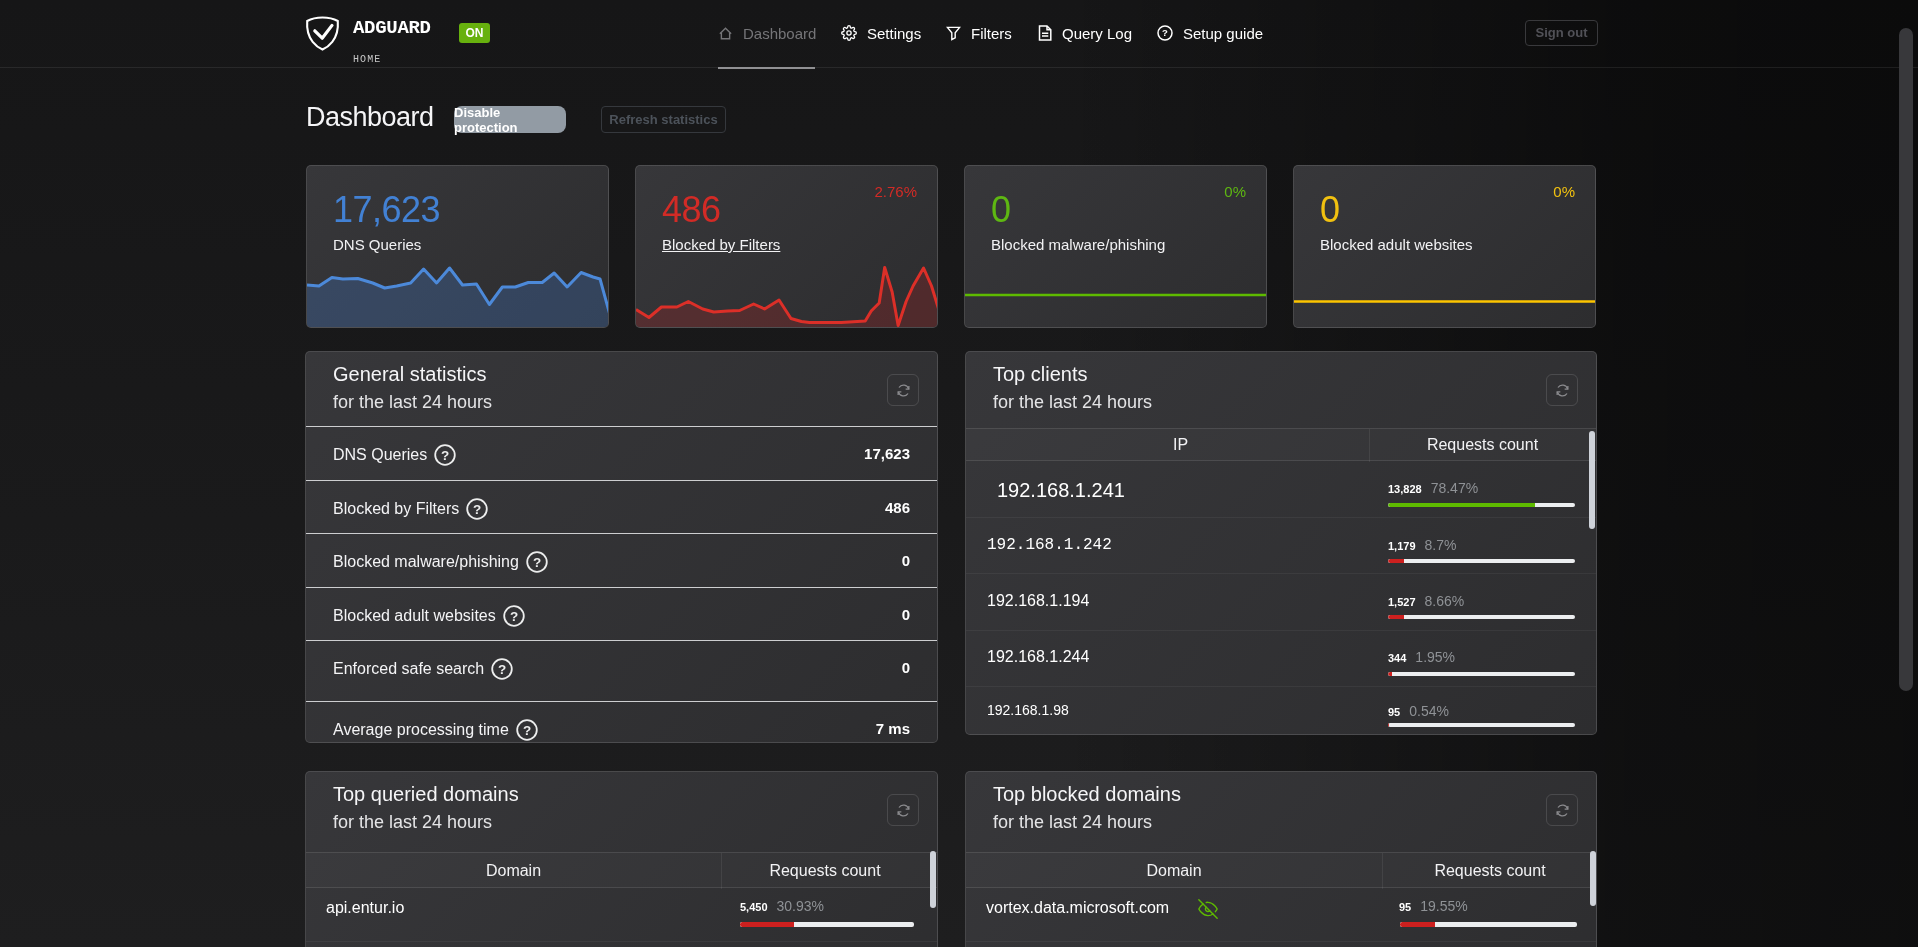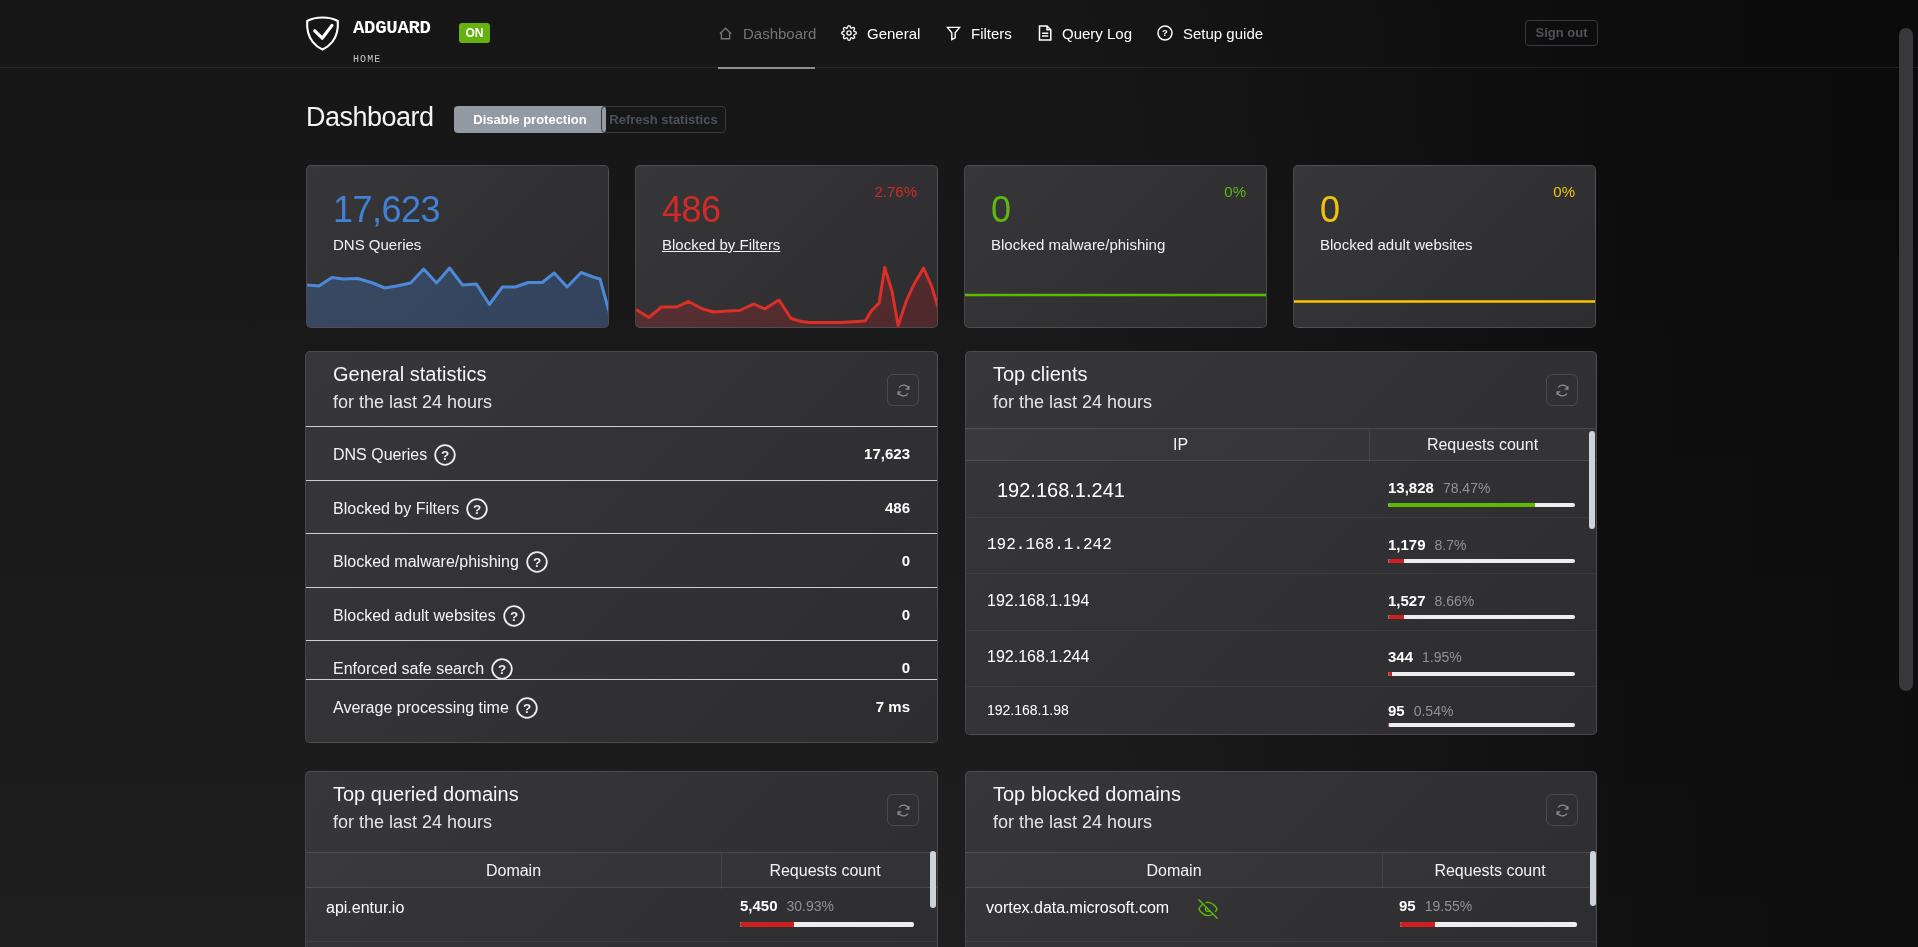--- a/index.html
+++ b/index.html
@@ -28,21 +28,21 @@
   .nav svg { display:block; }
   .nav.dim { color:#757578; }
   #navline { position:absolute; left:718px; top:66.8px; width:97px; height:2.6px; background:#909093; }
   #signout { position:absolute; left:1525px; top:20px; width:73px; height:26px; border:1px solid #39393c;
     border-radius:4px; color:#515157; font-size:13px; font-weight:bold; text-align:center; line-height:23px; }
 
   
   #pagetitle { position:absolute; left:306px; top:102px; font-size:27px; letter-spacing:-0.5px; color:#f5f5f7; }
   .btn { position:absolute; top:106px; height:27px; border-radius:4px; font-size:13px; font-weight:bold;
     display:flex; align-items:center; justify-content:center; }
-  #btn-disable { left:454px; width:152px; background:#929ba4; color:#fff; }
+  #btn-disable { left:454px; width:112px; background:#929ba4; color:#fff;border-radius:8px; }
   #btn-refresh { left:601px; width:125px; border:1px solid #35383d; color:#4c525a; }
 
   
   .card { position:absolute; top:165px; width:303px; height:163px; border:1px solid rgba(255,255,255,0.13);
     border-radius:5px; background:linear-gradient(135deg,#37373a 0%, #2d2d2f 100%); overflow:hidden; }
   .card .num { position:absolute; left:26px; top:26px; font-size:36px; letter-spacing:-0.5px; line-height:36px; }
   .card .lbl { position:absolute; left:26px; top:70px; font-size:15px; color:#f2f2f4; }
   .card .pct { position:absolute; right:20px; top:17px; font-size:15px; }
   .card svg.spark { position:absolute; left:0; bottom:0; }
   .c-blue { color:#4281d4; } .c-red { color:#d22b26; } .c-green { color:#5eb712; } .c-yellow { color:#f1c110; }
@@ -57,21 +57,21 @@
 
   
   .gsrow { position:absolute; left:0; width:631px; height:53.5px; border-top:1px solid #cdced0; }
   .gsrow .glbl { position:absolute; left:27px; top:17px; font-size:16px; color:#f4f4f6; display:flex; align-items:center; gap:7px; }
   .gsrow .gval { position:absolute; right:27px; top:18px; font-size:15px; font-weight:bold; color:#fff; }
 
   
   .thead { position:absolute; left:0; width:100%; height:33px; background:rgba(255,255,255,0.022);
     border-top:1px solid rgba(255,255,255,0.10); border-bottom:1px solid rgba(255,255,255,0.10); }
   .thead .h1, .thead .h2 { position:absolute; top:7px; font-size:16px; color:#f2f2f4; text-align:center; }
-  .tcell-num { font-size:15px; font-weight:bold; color:#fff; }
+  .tcell-num { font-size:11px; font-weight:bold; color:#fff; }
   .tcell-pct { font-size:14px; color:#8f9296; font-weight:normal; margin-left:9px; }
   .bar { position:absolute; height:4px; border-radius:2px; background:#eceef0; overflow:hidden; }
   .bar i { display:block; height:100%; border-radius:2px 0 0 2px; }
   .rowsep { position:absolute; left:0; width:100%; height:1px; background:rgba(255,255,255,0.05); }
   .vsep { position:absolute; top:0; width:1px; height:33px; background:rgba(255,255,255,0.07); }
   .scrollthumb { position:absolute; width:6px; border-radius:3px; background:#ced2d9; }
 
   #pagescroll { position:absolute; left:1899px; top:28px; width:14px; height:663px; border-radius:7px; background:#38383b; }
 </style>
 </head>
@@ -95,21 +95,21 @@
       <path d="M2 8.2 L8 2.4 L14 8.2"></path>
         <path d="M3.6 6.8 V13.6 H12.4 V6.8"></path>
     </svg>
     <span>Dashboard</span>
   </div>
   <div class="nav" style="left:841px">
     <svg width="16" height="16" viewBox="0 0 24 24" fill="none" stroke="#fff" stroke-width="2">
       <circle cx="12" cy="12" r="3.2"></circle>
       <path d="M19.4 15a1.65 1.65 0 0 0 .33 1.82l.06.06a2 2 0 1 1-2.83 2.83l-.06-.06a1.65 1.65 0 0 0-1.82-.33 1.65 1.65 0 0 0-1 1.51V21a2 2 0 1 1-4 0v-.09A1.65 1.65 0 0 0 9 19.4a1.65 1.65 0 0 0-1.82.33l-.06.06a2 2 0 1 1-2.83-2.83l.06-.06a1.65 1.65 0 0 0 .33-1.82 1.65 1.65 0 0 0-1.51-1H3a2 2 0 1 1 0-4h.09A1.65 1.65 0 0 0 4.6 9a1.65 1.65 0 0 0-.33-1.82l-.06-.06a2 2 0 1 1 2.83-2.83l.06.06a1.65 1.65 0 0 0 1.82.33H9a1.65 1.65 0 0 0 1-1.51V3a2 2 0 1 1 4 0v.09a1.65 1.65 0 0 0 1 1.51 1.65 1.65 0 0 0 1.82-.33l.06-.06a2 2 0 1 1 2.83 2.83l-.06.06a1.65 1.65 0 0 0-.33 1.82V9a1.65 1.65 0 0 0 1.51 1H21a2 2 0 1 1 0 4h-.09a1.65 1.65 0 0 0-1.51 1z"></path>
     </svg>
-    <span>General</span>
+    <span>Settings</span>
   </div>
   <div class="nav" style="left:946px">
     <svg width="15" height="15" viewBox="0 0 16 16" fill="none" stroke="#fff" stroke-width="1.5">
       <path d="M1.5 1.5 H14.5 L9.8 7.3 V12.6 L6.2 14.4 V7.3 Z"></path>
     </svg>
     <span>Filters</span>
   </div>
   <div class="nav" style="left:1038px">
     <svg width="14" height="16" viewBox="0 0 14 16" fill="none" stroke="#fff" stroke-width="1.5">
       <path d="M1.5 1 H9 L12.8 4.8 V15 H1.5 Z"></path>
@@ -216,21 +216,21 @@
   </div>
   <div class="gsrow" style="top:288px">
     <div class="glbl">Enforced safe search
       <svg width="22" height="22" viewBox="0 0 22 22">
           <circle cx="11" cy="11" r="9.8" stroke="#eceded" stroke-width="1.8" fill="none"></circle>
           <text x="11" y="15.6" font-size="13.5" font-weight="bold" fill="#eceded" text-anchor="middle" font-family="Liberation Sans">?</text>
         </svg>
     </div>
     <div class="gval">0</div>
   </div>
-  <div class="gsrow" style="top:327px">
+  <div class="gsrow" style="top:349px">
     <div class="glbl">Average processing time
       <svg width="22" height="22" viewBox="0 0 22 22">
           <circle cx="11" cy="11" r="9.8" stroke="#eceded" stroke-width="1.8" fill="none"></circle>
           <text x="11" y="15.6" font-size="13.5" font-weight="bold" fill="#eceded" text-anchor="middle" font-family="Liberation Sans">?</text>
         </svg>
     </div>
     <div class="gval">7 ms</div>
   </div>
 </div>
 

